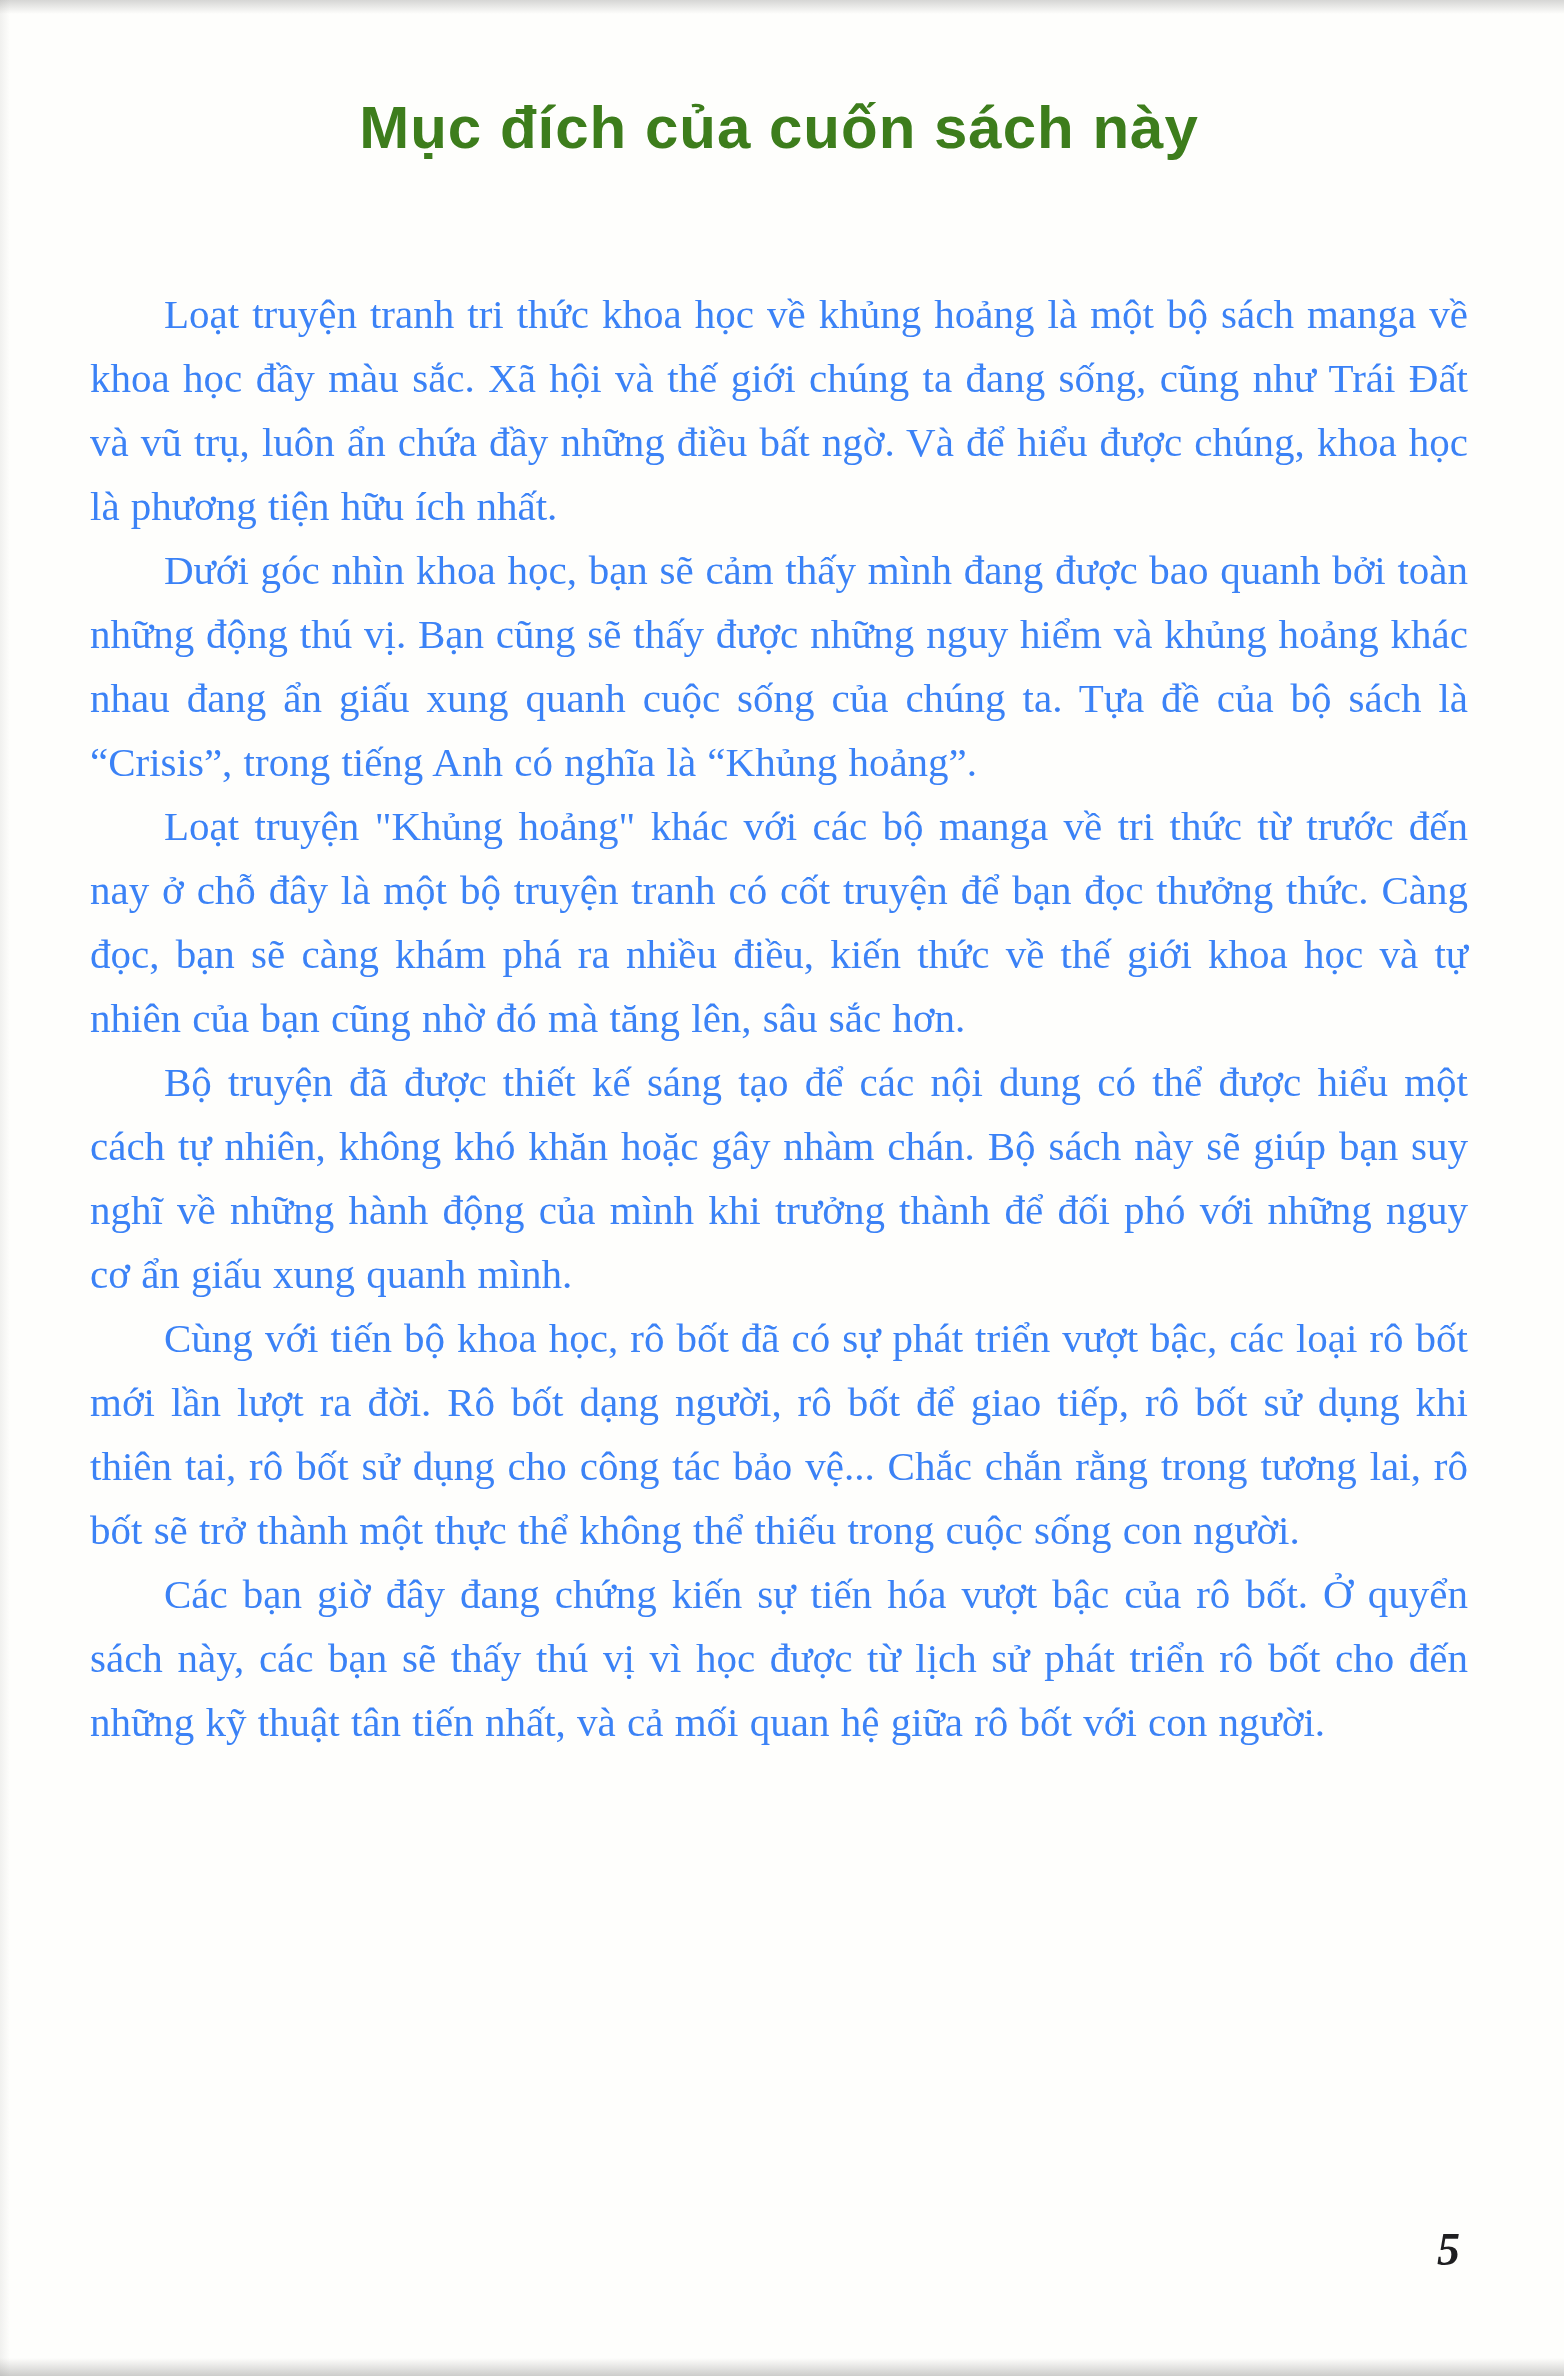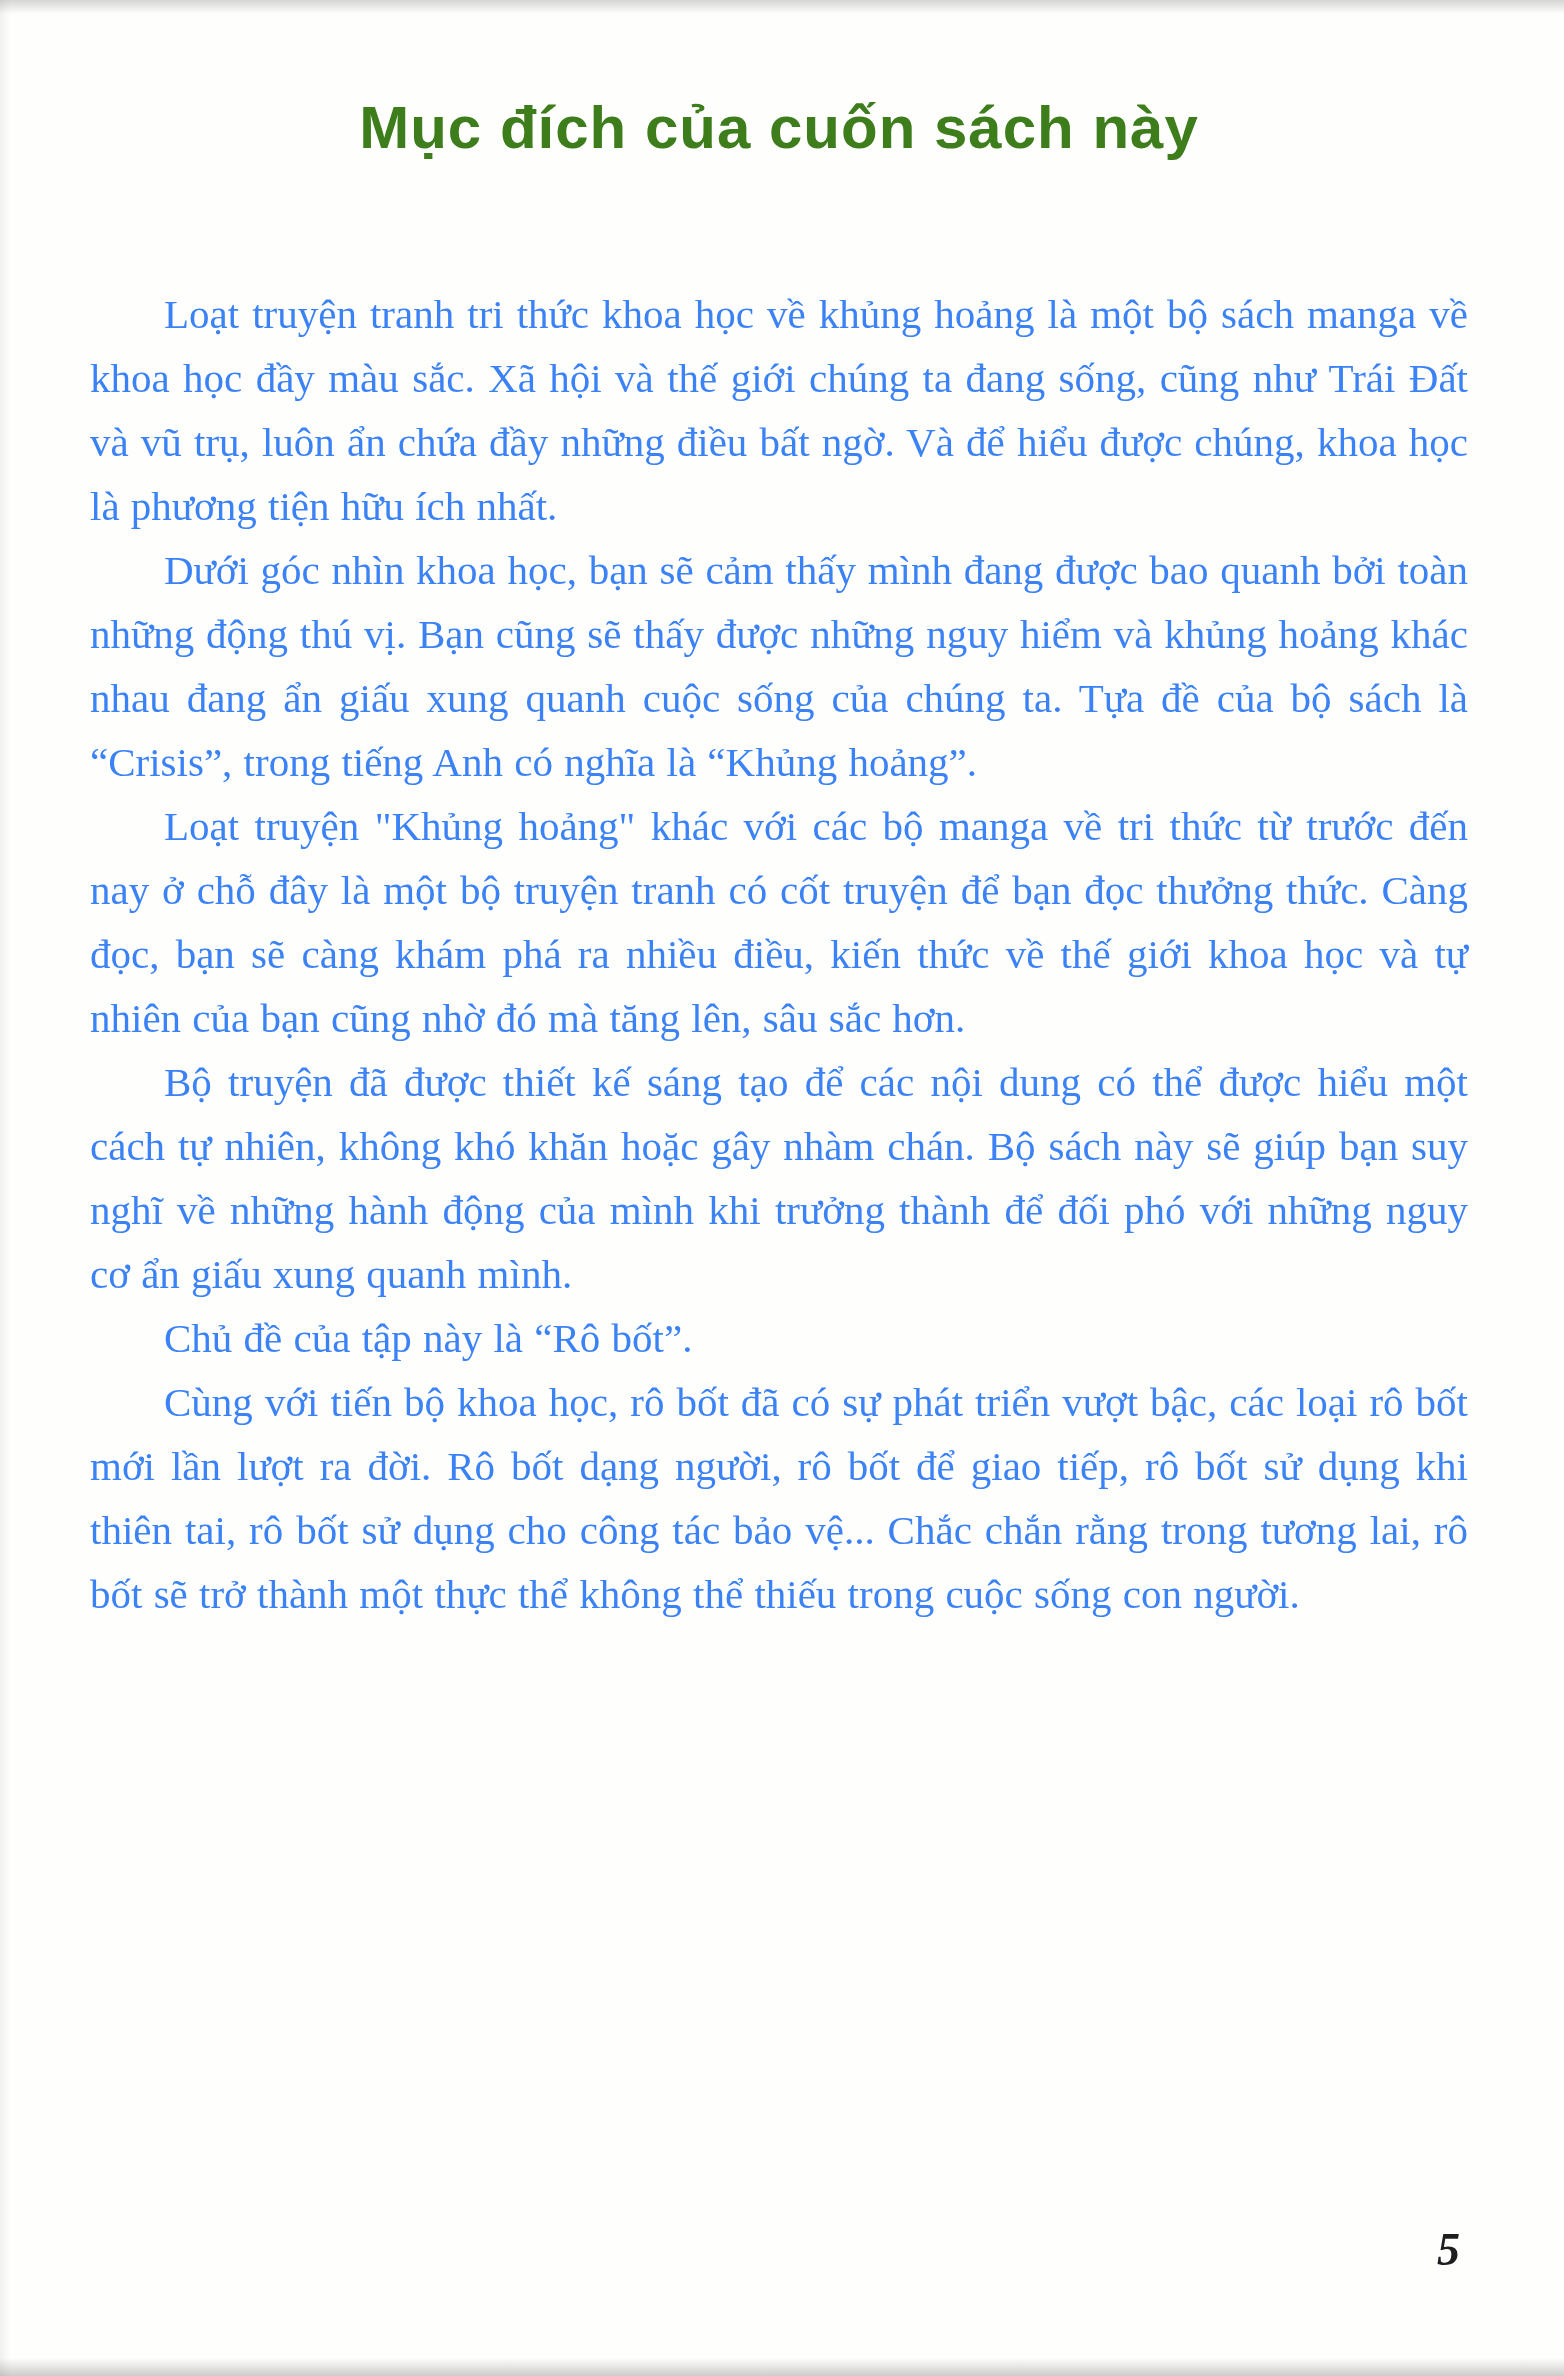--- a/index.html
+++ b/index.html
@@ -80,21 +80,21 @@
 
 <div class="page">
 
   <h1 class="page-title" style="color: rgb(61, 125, 28);">Mục đích của cuốn sách này</h1>
 
   <div class="body-text">
     <p>Loạt truyện tranh tri thức khoa học về khủng hoảng là một bộ sách manga về khoa học đầy màu sắc. Xã hội và thế giới chúng ta đang sống, cũng như Trái Đất và vũ trụ, luôn ẩn chứa đầy những điều bất ngờ. Và để hiểu được chúng, khoa học là phương tiện hữu ích nhất.</p>
     <p>Dưới góc nhìn khoa học, bạn sẽ cảm thấy mình đang được bao quanh bởi toàn những động thú vị. Bạn cũng sẽ thấy được những nguy hiểm và khủng hoảng khác nhau đang ẩn giấu xung quanh cuộc sống của chúng ta. Tựa đề của bộ sách là “Crisis”, trong tiếng Anh có nghĩa là “Khủng hoảng”.</p>
     <p>Loạt truyện "Khủng hoảng" khác với các bộ manga về tri thức từ trước đến nay ở chỗ đây là một bộ truyện tranh có cốt truyện để bạn đọc thưởng thức. Càng đọc, bạn sẽ càng khám phá ra nhiều điều, kiến thức về thế giới khoa học và tự nhiên của bạn cũng nhờ đó mà tăng lên, sâu sắc hơn.</p>
     <p>Bộ truyện đã được thiết kế sáng tạo để các nội dung có thể được hiểu một cách tự nhiên, không khó khăn hoặc gây nhàm chán. Bộ sách này sẽ giúp bạn suy nghĩ về những hành động của mình khi trưởng thành để đối phó với những nguy cơ ẩn giấu xung quanh mình.</p>
-    <p>Chủ đề của tập này là “Rô bốt”.</p>
     <p>Cùng với tiến bộ khoa học, rô bốt đã có sự phát triển vượt bậc, các loại rô bốt mới lần lượt ra đời. Rô bốt dạng người, rô bốt để giao tiếp, rô bốt sử dụng khi thiên tai, rô bốt sử dụng cho công tác bảo vệ... Chắc chắn rằng trong tương lai, rô bốt sẽ trở thành một thực thể không thể thiếu trong cuộc sống con người.</p>
+    <p>Các bạn giờ đây đang chứng kiến sự tiến hóa vượt bậc của rô bốt. Ở quyển sách này, các bạn sẽ thấy thú vị vì học được từ lịch sử phát triển rô bốt cho đến những kỹ thuật tân tiến nhất, và cả mối quan hệ giữa rô bốt với con người.</p>
   </div>
 
   <div class="page-number">5</div>
 
 </div>
 
 <div class="scan-edge-bottom"></div>
 
 </body></html>

